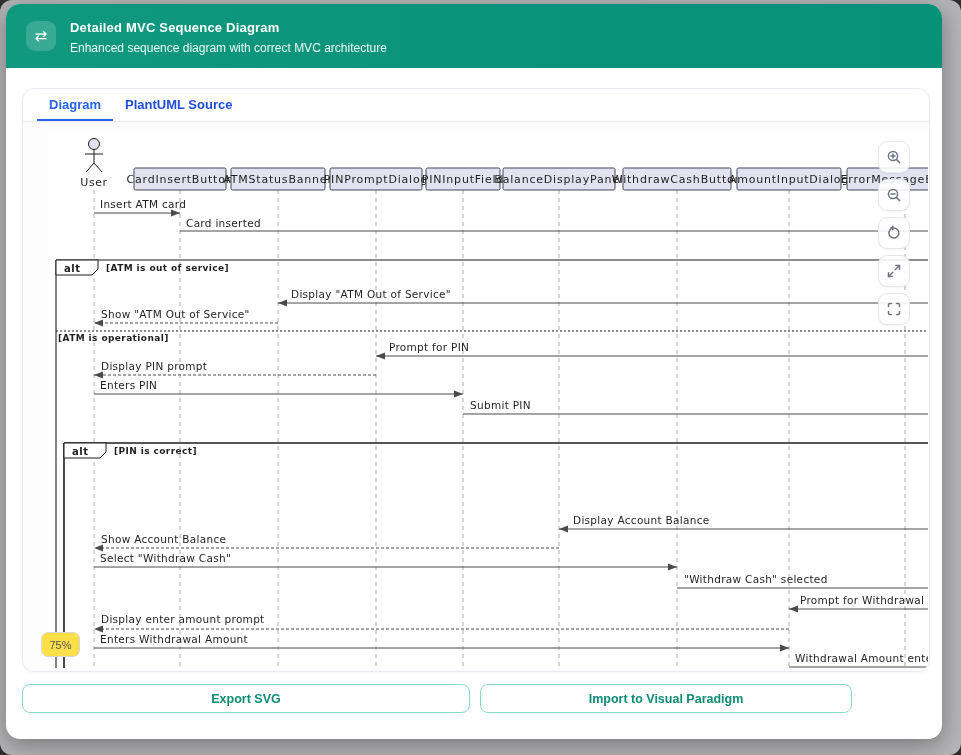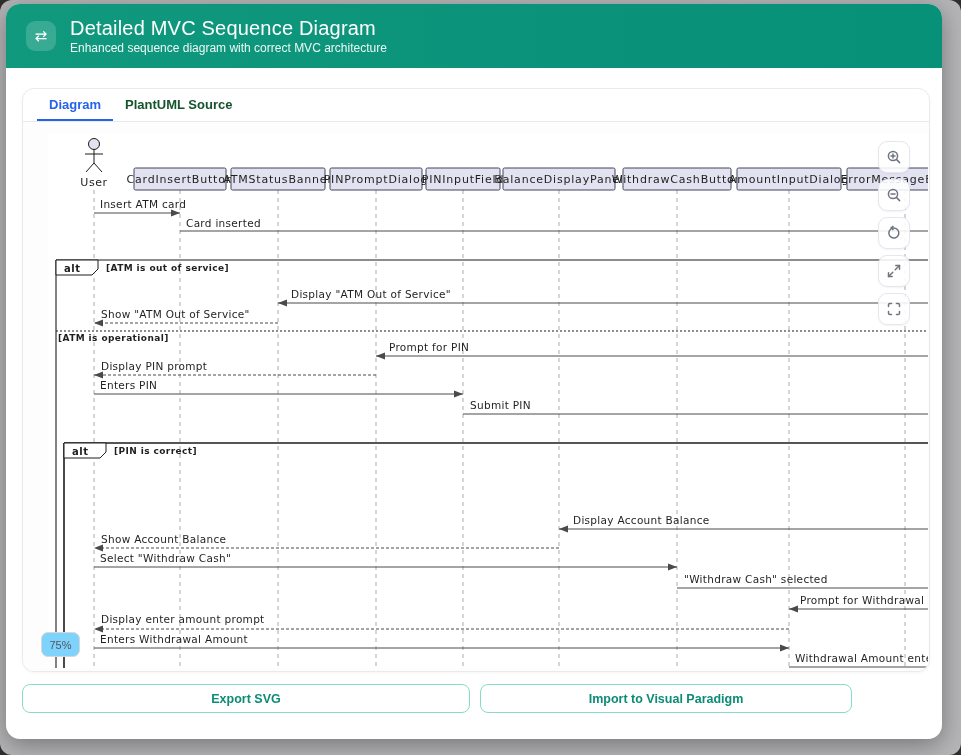--- a/index.html
+++ b/index.html
@@ -7,41 +7,41 @@
   .screen{position:absolute;inset:0;background:#2f2f2f;}
   .desktop{position:absolute;inset:0;border-radius:12px;background:#b5b5b7;}
   .window{position:absolute;left:6px;top:4px;width:936px;height:735px;border-radius:14px;
     background:#ffffff;overflow:hidden;box-shadow:0 6px 24px rgba(0,0,0,.35);}
   
   .app-header{position:absolute;left:0;top:0;width:100%;height:64px;
     background:linear-gradient(90deg,#11997e 0%,#0a937a 60%,#079178 100%);
     display:flex;align-items:center;gap:14px;padding:0 0 0 20px;box-sizing:border-box;}
   .hdr-icon{width:30px;height:30px;border-radius:9px;background:rgba(255,255,255,.17);
     display:flex;align-items:center;justify-content:center;color:#fff;font-size:15px;flex:0 0 auto;}
-  .hdr-title{color:#fff;font-size:20px;font-weight:normal;line-height:20px;letter-spacing:.2px;}
+  .hdr-title{color:#fff;font-size:13px;font-weight:bold;line-height:20px;letter-spacing:.2px;}
   .hdr-sub{color:rgba(255,255,255,.93);font-size:12px;margin-top:3px;}
   
   .tab-card{position:absolute;left:16px;top:84px;width:908px;height:584px;background:#fff;
     border:1px solid #e8eaef;border-radius:12px;box-sizing:border-box;
     box-shadow:0 1px 3px rgba(0,0,0,.04);}
   .tab-bar{height:33px;border-bottom:1px solid #e8eaef;display:flex;align-items:stretch;
     padding:0 0 0 14px;box-sizing:border-box;}
   .tab{display:flex;align-items:center;padding:0 12px;font-size:13px;font-weight:600;
-    color:#14532d;cursor:pointer;border-bottom:2px solid transparent;box-sizing:border-box;}
+    color:#1d4ed8;cursor:pointer;border-bottom:2px solid transparent;box-sizing:border-box;}
   .tab.active{color:#2563eb;border-bottom-color:#2563eb;}
   .viewport{position:relative;width:100%;height:549px;overflow:hidden;background:#fdfdfe;
     border-radius:0 0 12px 12px;}
   .diagram-svg{position:absolute;left:25px;top:11px;background:#fff;}
   
   .zoom-controls{position:absolute;left:855px;top:19px;display:flex;flex-direction:column;gap:6px;}
   .zc-btn{width:30px;height:30px;border-radius:9px;background:rgba(255,255,255,.88);
     border:1px solid #e5e6ee;display:flex;align-items:center;justify-content:center;
     color:#6b7280;cursor:pointer;box-shadow:0 1px 2px rgba(0,0,0,.05);}
   .zc-btn svg{stroke:#6f7480;fill:none;stroke-width:1.5;stroke-linecap:round;stroke-linejoin:round;}
-  .zoom-badge{position:absolute;left:18px;top:510px;width:37px;height:23px;background:#7dd3fc;
+  .zoom-badge{position:absolute;left:18px;top:510px;width:37px;height:23px;background:#fde047;
     border:1px solid #d6d6db;border-radius:7px;color:#55555e;font-size:11px;
     display:flex;align-items:center;justify-content:center;}
   
   .actions-row{position:absolute;left:16px;top:680px;width:914px;display:flex;gap:10px;}
   .action-btn{height:29px;background:#fff;border:1px solid #86dcc8;border-radius:8px;
     color:#0c8c75;font-size:12.5px;font-weight:600;display:flex;align-items:center;
     justify-content:center;cursor:pointer;box-sizing:border-box;
     font-family:"Liberation Sans",sans-serif;}
   .btn-export{width:448px;}
   .btn-import{width:372px;}

